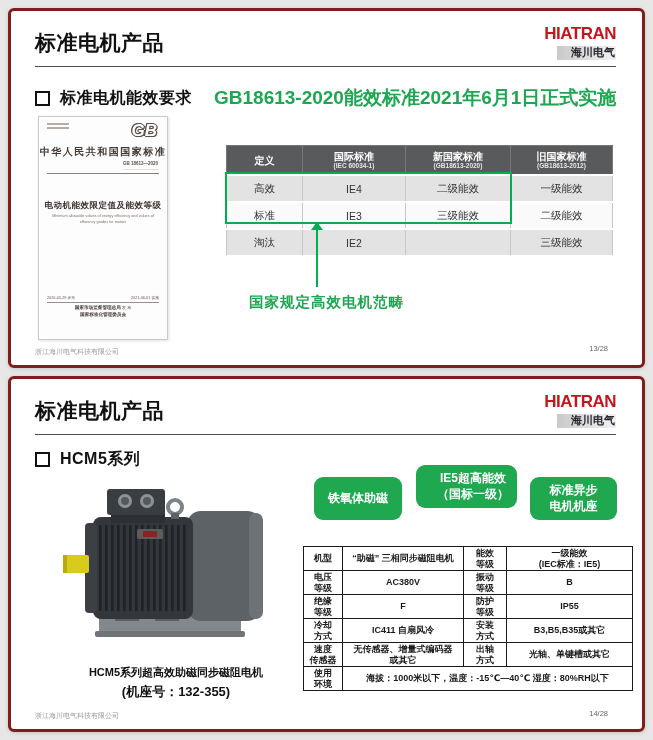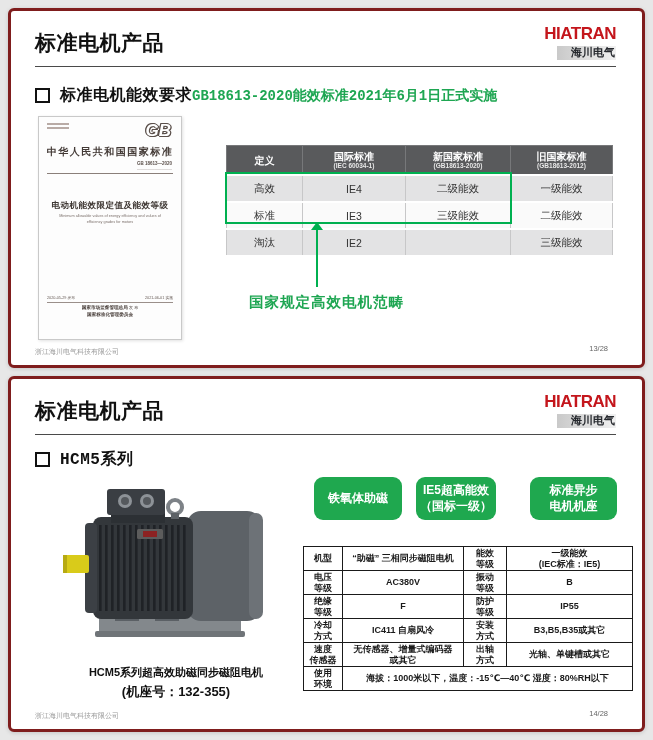--- a/index.html
+++ b/index.html
@@ -15,27 +15,27 @@
   }
   #slide1{top:8px;height:360px;}
   #slide2{top:376px;height:356px;}
 
   .slide-title{position:absolute;left:24px;top:18px;font-size:21px;font-weight:bold;color:#111;letter-spacing:.5px;}
   .logo{position:absolute;right:26px;top:14px;text-align:right;}
   .logo-en{font-size:17px;font-weight:bold;color:#c4161c;letter-spacing:-.5px;line-height:17px;font-family:"Liberation Sans",sans-serif;}
   .logo-cn{display:inline-block;font-size:11px;font-weight:bold;color:#26292e;line-height:13px;padding:0 1px 1px 14px;background:linear-gradient(90deg,#c9c9c9,#f1f1f1);}
   .title-rule{position:absolute;left:24px;right:26px;top:55px;height:0;border-top:1.3px solid #4a4a4a;}
 
-  .section-row{position:absolute;left:24px;display:flex;align-items:center;font-family:Liberation Mono, monospace;}
+  .section-row{position:absolute;left:24px;display:flex;align-items:center;}
   .bullet-square{width:11px;height:11px;border:2.5px solid #111;margin-right:10px;flex:0 0 auto;}
   .section-label{font-size:16px;font-weight:bold;color:#111;letter-spacing:.5px;}
-  .section-note{font-size:14px;font-weight:bold;color:#1ea652;letter-spacing:0;}
+  .section-note{font-size:19px;font-weight:bold;color:#1ea652;margin-left:22px;letter-spacing:0;}
 
   
-  .cert{position:absolute;left:27px;top:105px;width:144px;height:224px;background:#fdfdfd;
+  .cert{position:absolute;left:27px;top:105px;width:130px;height:224px;background:#fdfdfd;
         border:1px solid #c9c9c9;box-shadow:1px 1px 3px rgba(0,0,0,.12);box-sizing:border-box;padding:6px 4px;}
   .cert-ics{position:absolute;left:8px;top:6px;}
   .cert-ics div{width:22px;height:2px;background:#b9aba6;margin-bottom:2px;}
   .cert-gb{position:absolute;right:10px;top:4px;font-size:17px;font-weight:bold;font-style:italic;color:#fff;
            text-shadow:-1.2px 0 #5a4f4a,1.2px 0 #5a4f4a,0 -1.2px #5a4f4a,0 1.2px #5a4f4a,-1px -1px #5a4f4a,1px 1px #5a4f4a;}
   .cert-heading{position:absolute;left:0;right:0;top:28px;text-align:center;font-family:"Liberation Serif","DejaVu Serif",serif;
                 font-size:10px;font-weight:bold;color:#433a36;letter-spacing:1.5px;white-space:nowrap;}
   .cert-stdno{position:absolute;right:9px;top:44px;font-size:4.5px;color:#5a4f4a;text-align:right;font-weight:bold;}
   .cert-stdno .tiny{font-size:3.5px;font-weight:normal;color:#8a7f7a;}
   .cert-rule{position:absolute;left:8px;right:8px;top:56px;border-top:.8px solid #8a7f7a;}
@@ -60,21 +60,21 @@
   .annotation{position:absolute;left:238px;top:282px;font-size:14.5px;font-weight:bold;color:#1ea652;letter-spacing:1px;}
 
   .footer-company{position:absolute;left:24px;font-size:7px;color:#999;}
   .footer-page{position:absolute;right:34px;font-size:7.5px;color:#666;}
 
   
   .badge{position:absolute;top:474px;height:43px;background:#1fa84f;border-radius:9px;color:#fff;
          font-weight:bold;font-size:12px;line-height:1.3;display:flex;align-items:center;justify-content:center;text-align:center;}
   .preline{white-space:pre-line;}
   #badge1{left:303px;width:88px;top:98px;}
-  #badge2{left:405px;width:80px;top:98px;}
+  #badge2{left:405px;width:88px;top:86px;padding-left:13px;}
   #badge3{left:519px;width:87px;top:98px;}
   .badge{top:98px;}
 
   .motor-wrap{position:absolute;left:48px;top:110px;width:220px;height:158px;}
   .caption1{position:absolute;left:20px;width:290px;top:286px;text-align:center;font-size:11px;font-weight:bold;color:#111;}
   .caption2{position:absolute;left:20px;width:290px;top:304px;text-align:center;font-size:13px;font-weight:bold;color:#111;}
 
   .spec{position:absolute;left:292px;top:167px;width:321px;border-collapse:collapse;table-layout:fixed;}
   .spec td{border:1.2px solid #1a1a1a;font-size:9px;font-weight:600;color:#1a1a1a;text-align:center;
            vertical-align:middle;padding:1px 2px;height:21px;line-height:1.15;background:#fff;}

